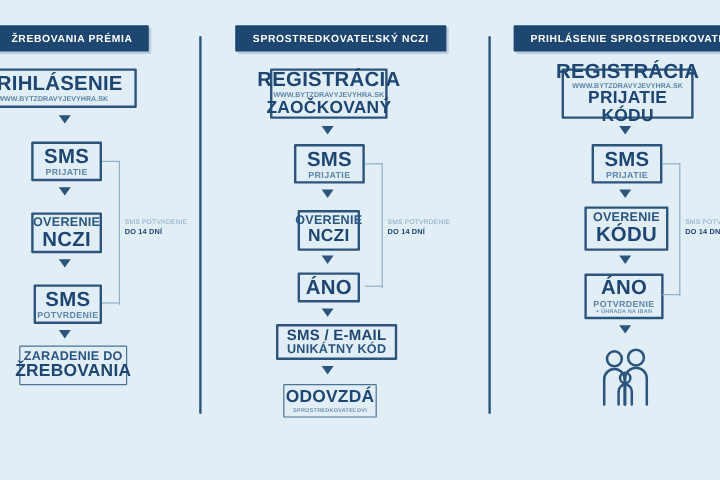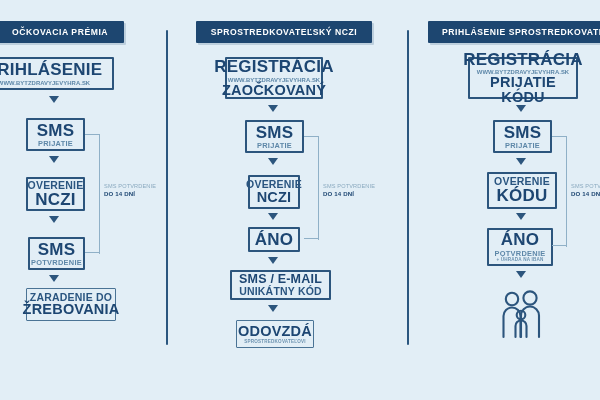--- a/index.html
+++ b/index.html
@@ -96,21 +96,21 @@
 </style>
 </head>
 <body>
 
 <div class="canvas">
 
   <div class="divider d1"></div>
   <div class="divider d2"></div>
 
   <div class="ribbon r1">
-    <span>OČKOVACIA PRÉMIA</span>
+    <span>ŽREBOVANIA PRÉMIA</span>
   </div>
   <div class="ribbon r2">
     <span>SPROSTREDKOVATEĽSKÝ NCZI</span>
   </div>
   <div class="ribbon r3">
     <span>PRIHLÁSENIE SPROSTREDKOVATEĽA</span>
   </div>
 
   <div class="col col1">
 
@@ -135,21 +135,21 @@
 
     <div class="arrow" style="left:49px;top:216px;"></div>
 
     <div class="box" style="left:28px;top:237px;width:57px;height:33px;">
       <div class="big">SMS</div>
       <div class="sub">POTVRDENIE</div>
     </div>
 
     <div class="arrow" style="left:49px;top:275px;"></div>
 
-    <div class="box thin" style="left:26px;top:288px;width:90px;height:33px;">
+    <div class="box thin" style="left:16px;top:288px;width:90px;height:33px;">
       <div class="mid">ZARADENIE DO</div>
       <div class="big sm">ŽREBOVANIA</div>
     </div>
 
     <div class="brk" style="left:85px;top:134px;width:16px;height:120px;">
       <div class="h" style="left:0;top:0;width:15px;"></div>
       <div class="v" style="left:14px;top:0;height:120px;"></div>
       <div class="h" style="left:0;top:118px;width:15px;"></div>
     </div>
 

